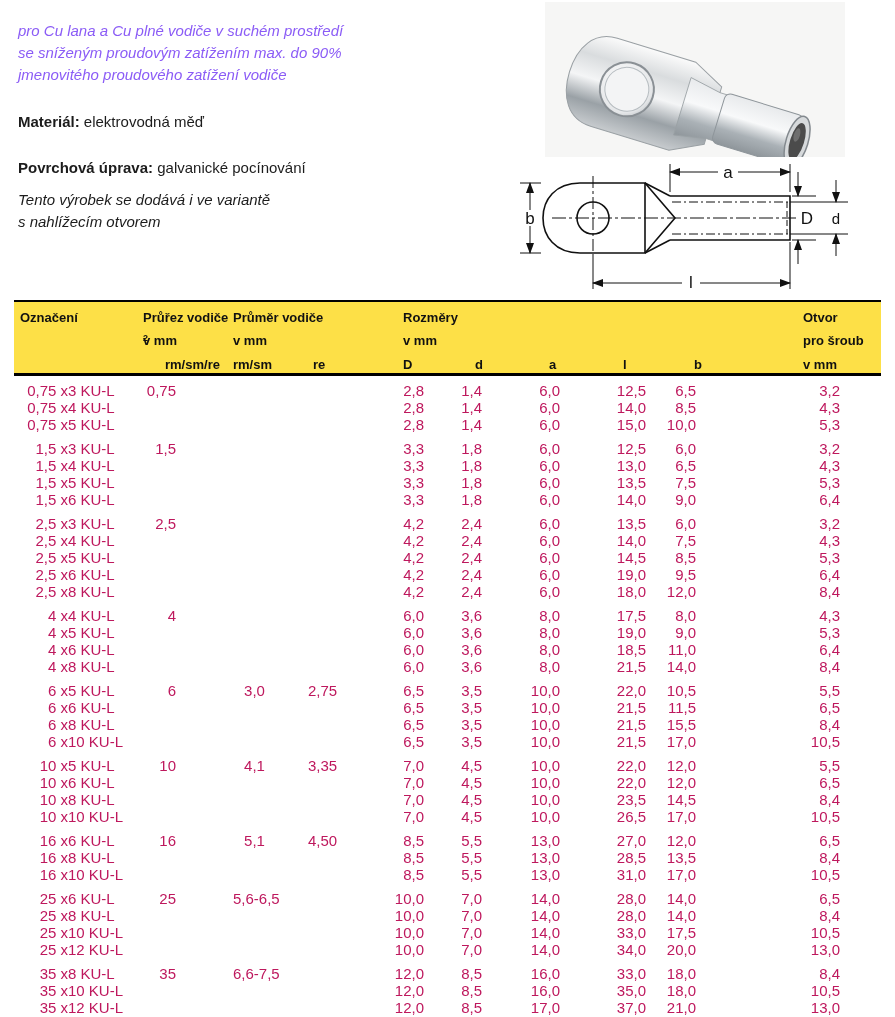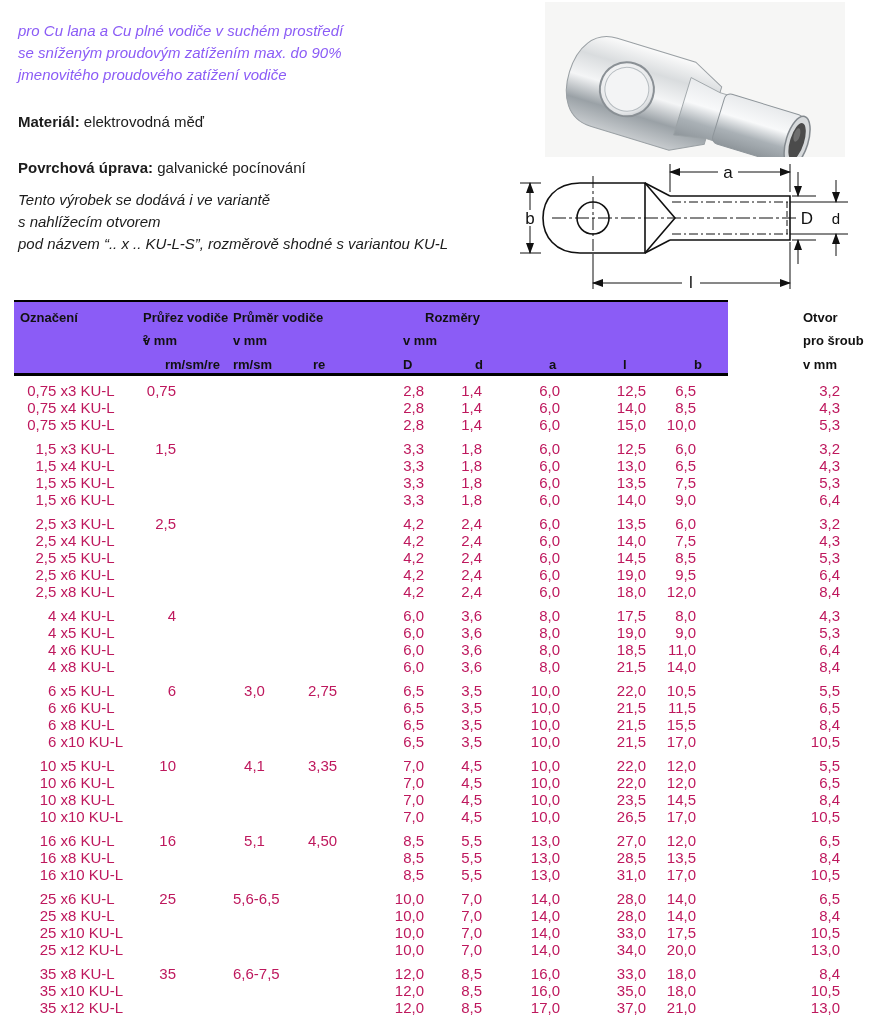--- a/index.html
+++ b/index.html
@@ -17,22 +17,22 @@
   .kv-line b { font-weight:bold; }
   .variant-note { position:absolute; left:18px; top:189px; width:520px;
     font-size:15px; line-height:22px; color:#1c1c1c;font-style:italic; }
   
   .photo-wrap { position:absolute; left:545px; top:2px; width:300px; height:155px; }
   
   .drawing-wrap { position:absolute; left:500px; top:156px; width:393px; height:142px; }
   .drawing-wrap svg text { font-family:"Liberation Sans",sans-serif; fill:#111; }
   
   .thead {
-    position:absolute; left:14px; top:300px; width:714px; height:76px;
-    background:#8b5cf6; border-top:2px solid #000; border-bottom:3px solid #000;
+    position:absolute; left:14px; top:300px; width:867px; height:76px;
+    background:#fde047; border-top:2px solid #000; border-bottom:3px solid #000;
     box-sizing:border-box;
   }
   .thead span { position:absolute; font-size:13px; font-weight:bold; color:#111;
     white-space:nowrap; }
   .thead sup { font-size:9px; }
   
   table.spec { position:absolute; left:14px; top:382px; width:826px;
     border-collapse:collapse; table-layout:fixed; font-size:15px; color:#be185d; }
   table.spec td { padding:0; line-height:17px; height:17px; white-space:nowrap;
     overflow:visible; }
@@ -69,21 +69,20 @@
     <b>Materiál:</b><span> elektrovodná měď</span>
   </div>
 
   <div class="kv-line" style="top:159px;">
     <b>Povrchová úprava:</b><span> galvanické pocínování</span>
   </div>
 
   <div class="variant-note">
     <div>Tento výrobek se dodává i ve variantě</div>
     <div>s nahlížecím otvorem</div>
-    <div>pod názvem “.. x .. KU-L-S”, rozměrově shodné s variantou KU-L</div>
   </div>
 
   <div class="photo-wrap">
     <svg width="300" height="155" viewBox="0 0 300 155">
       <defs>
         <linearGradient id="metal" x1="0" y1="0" x2="0" y2="1">
           <stop offset="0" stop-color="#fbfbfb"></stop>
           <stop offset="0.25" stop-color="#d9dcde"></stop>
           <stop offset="0.5" stop-color="#f4f5f6"></stop>
           <stop offset="0.75" stop-color="#9aa1a6"></stop>
@@ -172,21 +171,21 @@
 
     <span style="left:129px; top:8px;">Průřez vodiče</span>
     <span style="left:129px; top:31px;"><span>v mm</span><sup>2</sup></span>
     <span style="left:129px; top:55px;margin-left:22px;">rm/sm/re</span>
 
     <span style="left:219px; top:8px;">Průměr vodiče</span>
     <span style="left:219px; top:31px;">v mm</span>
     <span style="left:219px; top:55px;">rm/sm</span>
     <span style="left:299px; top:55px;">re</span>
 
-    <span style="left:389px; top:8px;margin-left:22px;">Rozměry</span>
+    <span style="left:389px; top:8px;">Rozměry</span>
     <span style="left:389px; top:31px;">v mm</span>
     <span style="left:389px; top:55px;">D</span>
     <span style="left:461px; top:55px;">d</span>
     <span style="left:535px; top:55px;">a</span>
     <span style="left:609px; top:55px;">l</span>
     <span style="left:680px; top:55px;">b</span>
 
     <span style="left:789px; top:8px;">Otvor</span>
     <span style="left:789px; top:31px;">pro šroub</span>
     <span style="left:789px; top:55px;">v mm</span>

